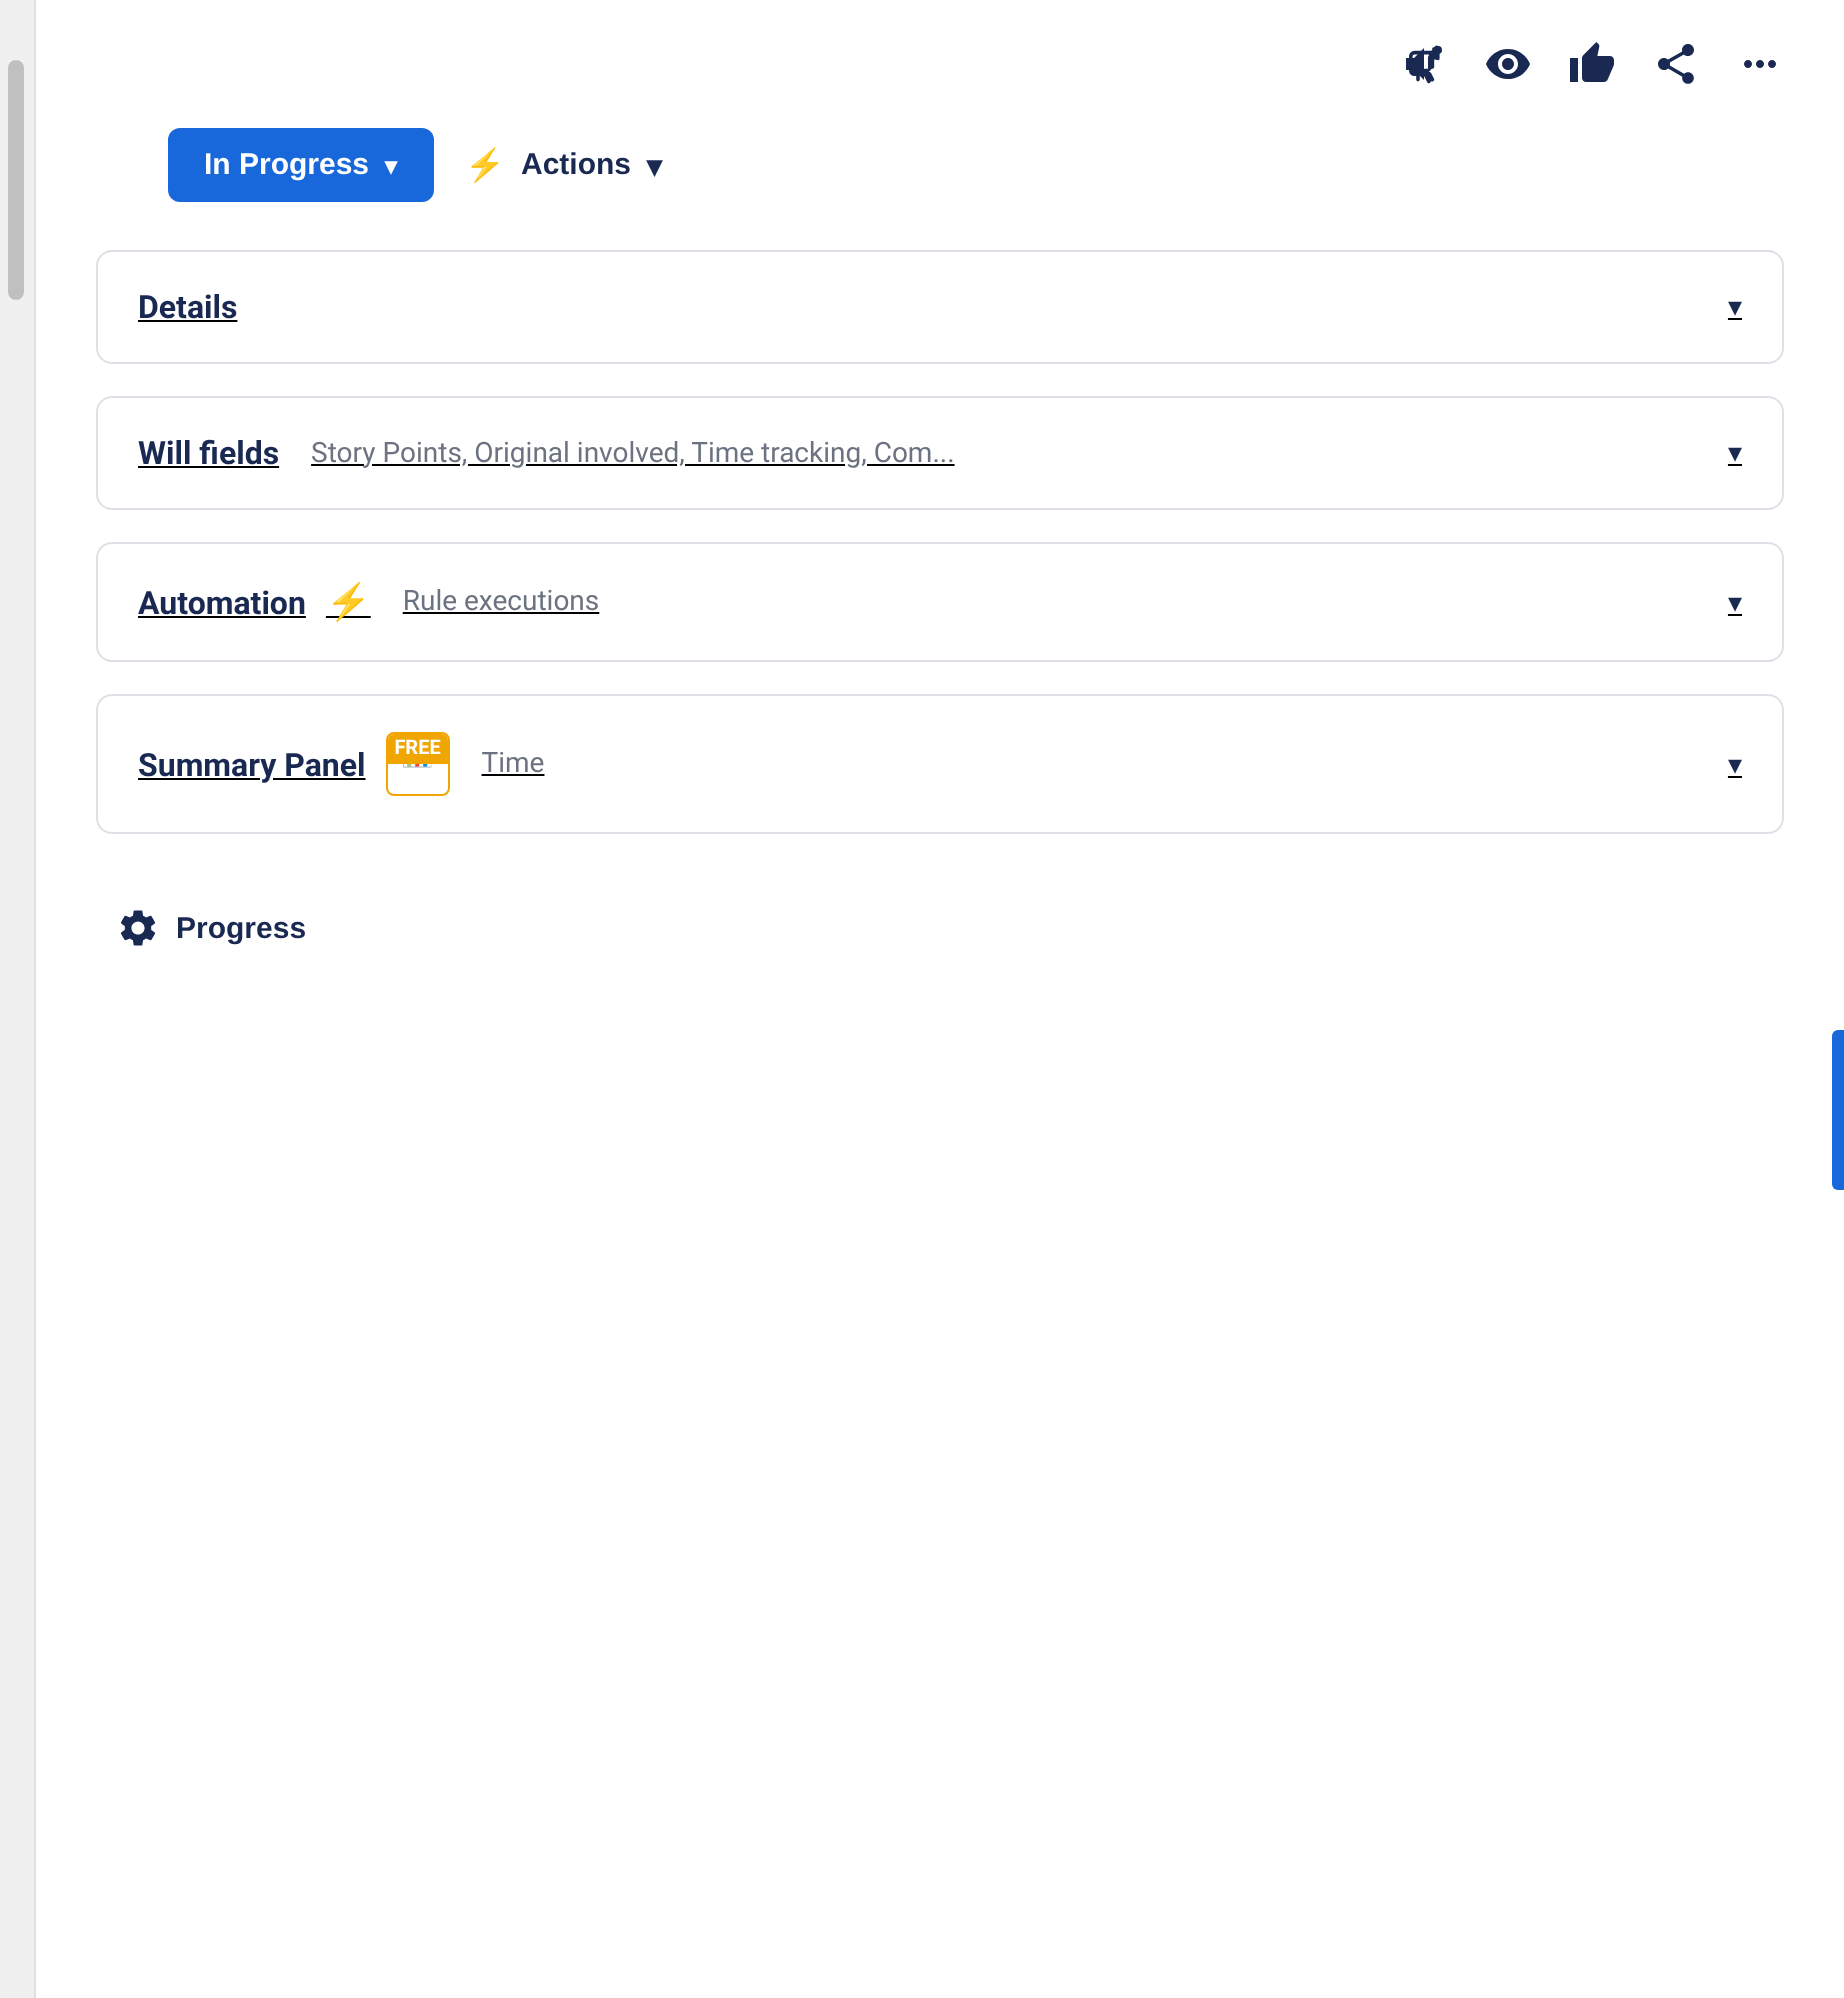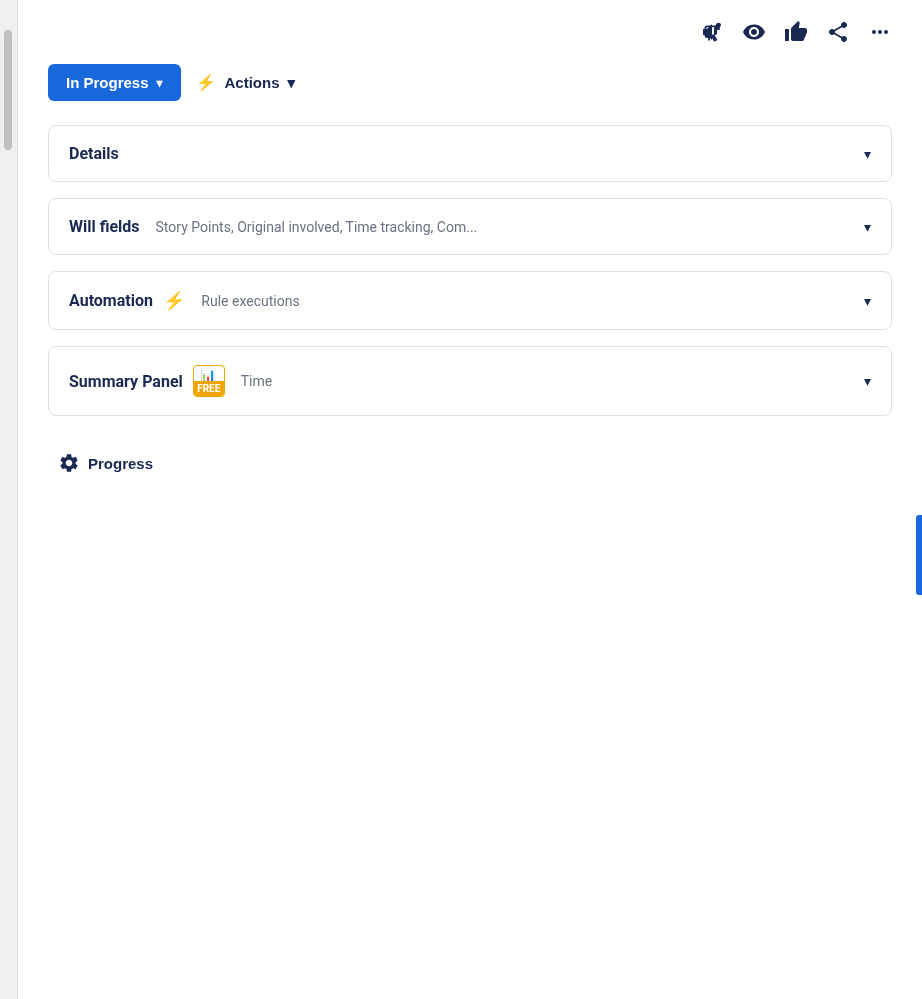--- a/index.html
+++ b/index.html
@@ -96,20 +96,21 @@
       color: #fff;
       border: none;
       border-radius: 6px;
       padding: 10px 18px;
       font-size: 15px;
       font-weight: 600;
       cursor: pointer;
       display: flex;
       align-items: center;
       gap: 8px;
+      margin-left: 36px;
     }
 
     .btn-status .chevron {
       font-size: 12px;
     }
 
     .btn-actions {
       background: transparent;
       color: #1a2952;
       border: none;
@@ -134,20 +135,21 @@
       padding: 0;
       background: #fff;
     }
 
     .accordion-header {
       display: flex;
       align-items: center;
       padding: 18px 20px;
       cursor: pointer;
       justify-content: space-between;
+      text-decoration: underline;
     }
 
     .accordion-header-left {
       display: flex;
       align-items: center;
       gap: 10px;
       flex: 1;
     }
 
     .accordion-title {
@@ -181,21 +183,21 @@
       overflow: hidden;
     }
 
     .summary-icon-inner {
       font-size: 10px;
       color: #fff;
       background: #f0a500;
       width: 100%;
       height: 50%;
       position: absolute;
-      bottom: 0;
+      bottom: 15px;
       display: flex;
       align-items: center;
       justify-content: center;
       font-weight: bold;
     }
 
     .summary-icon-top {
       font-size: 13px;
       color: #2d7d2f;
       position: absolute;

